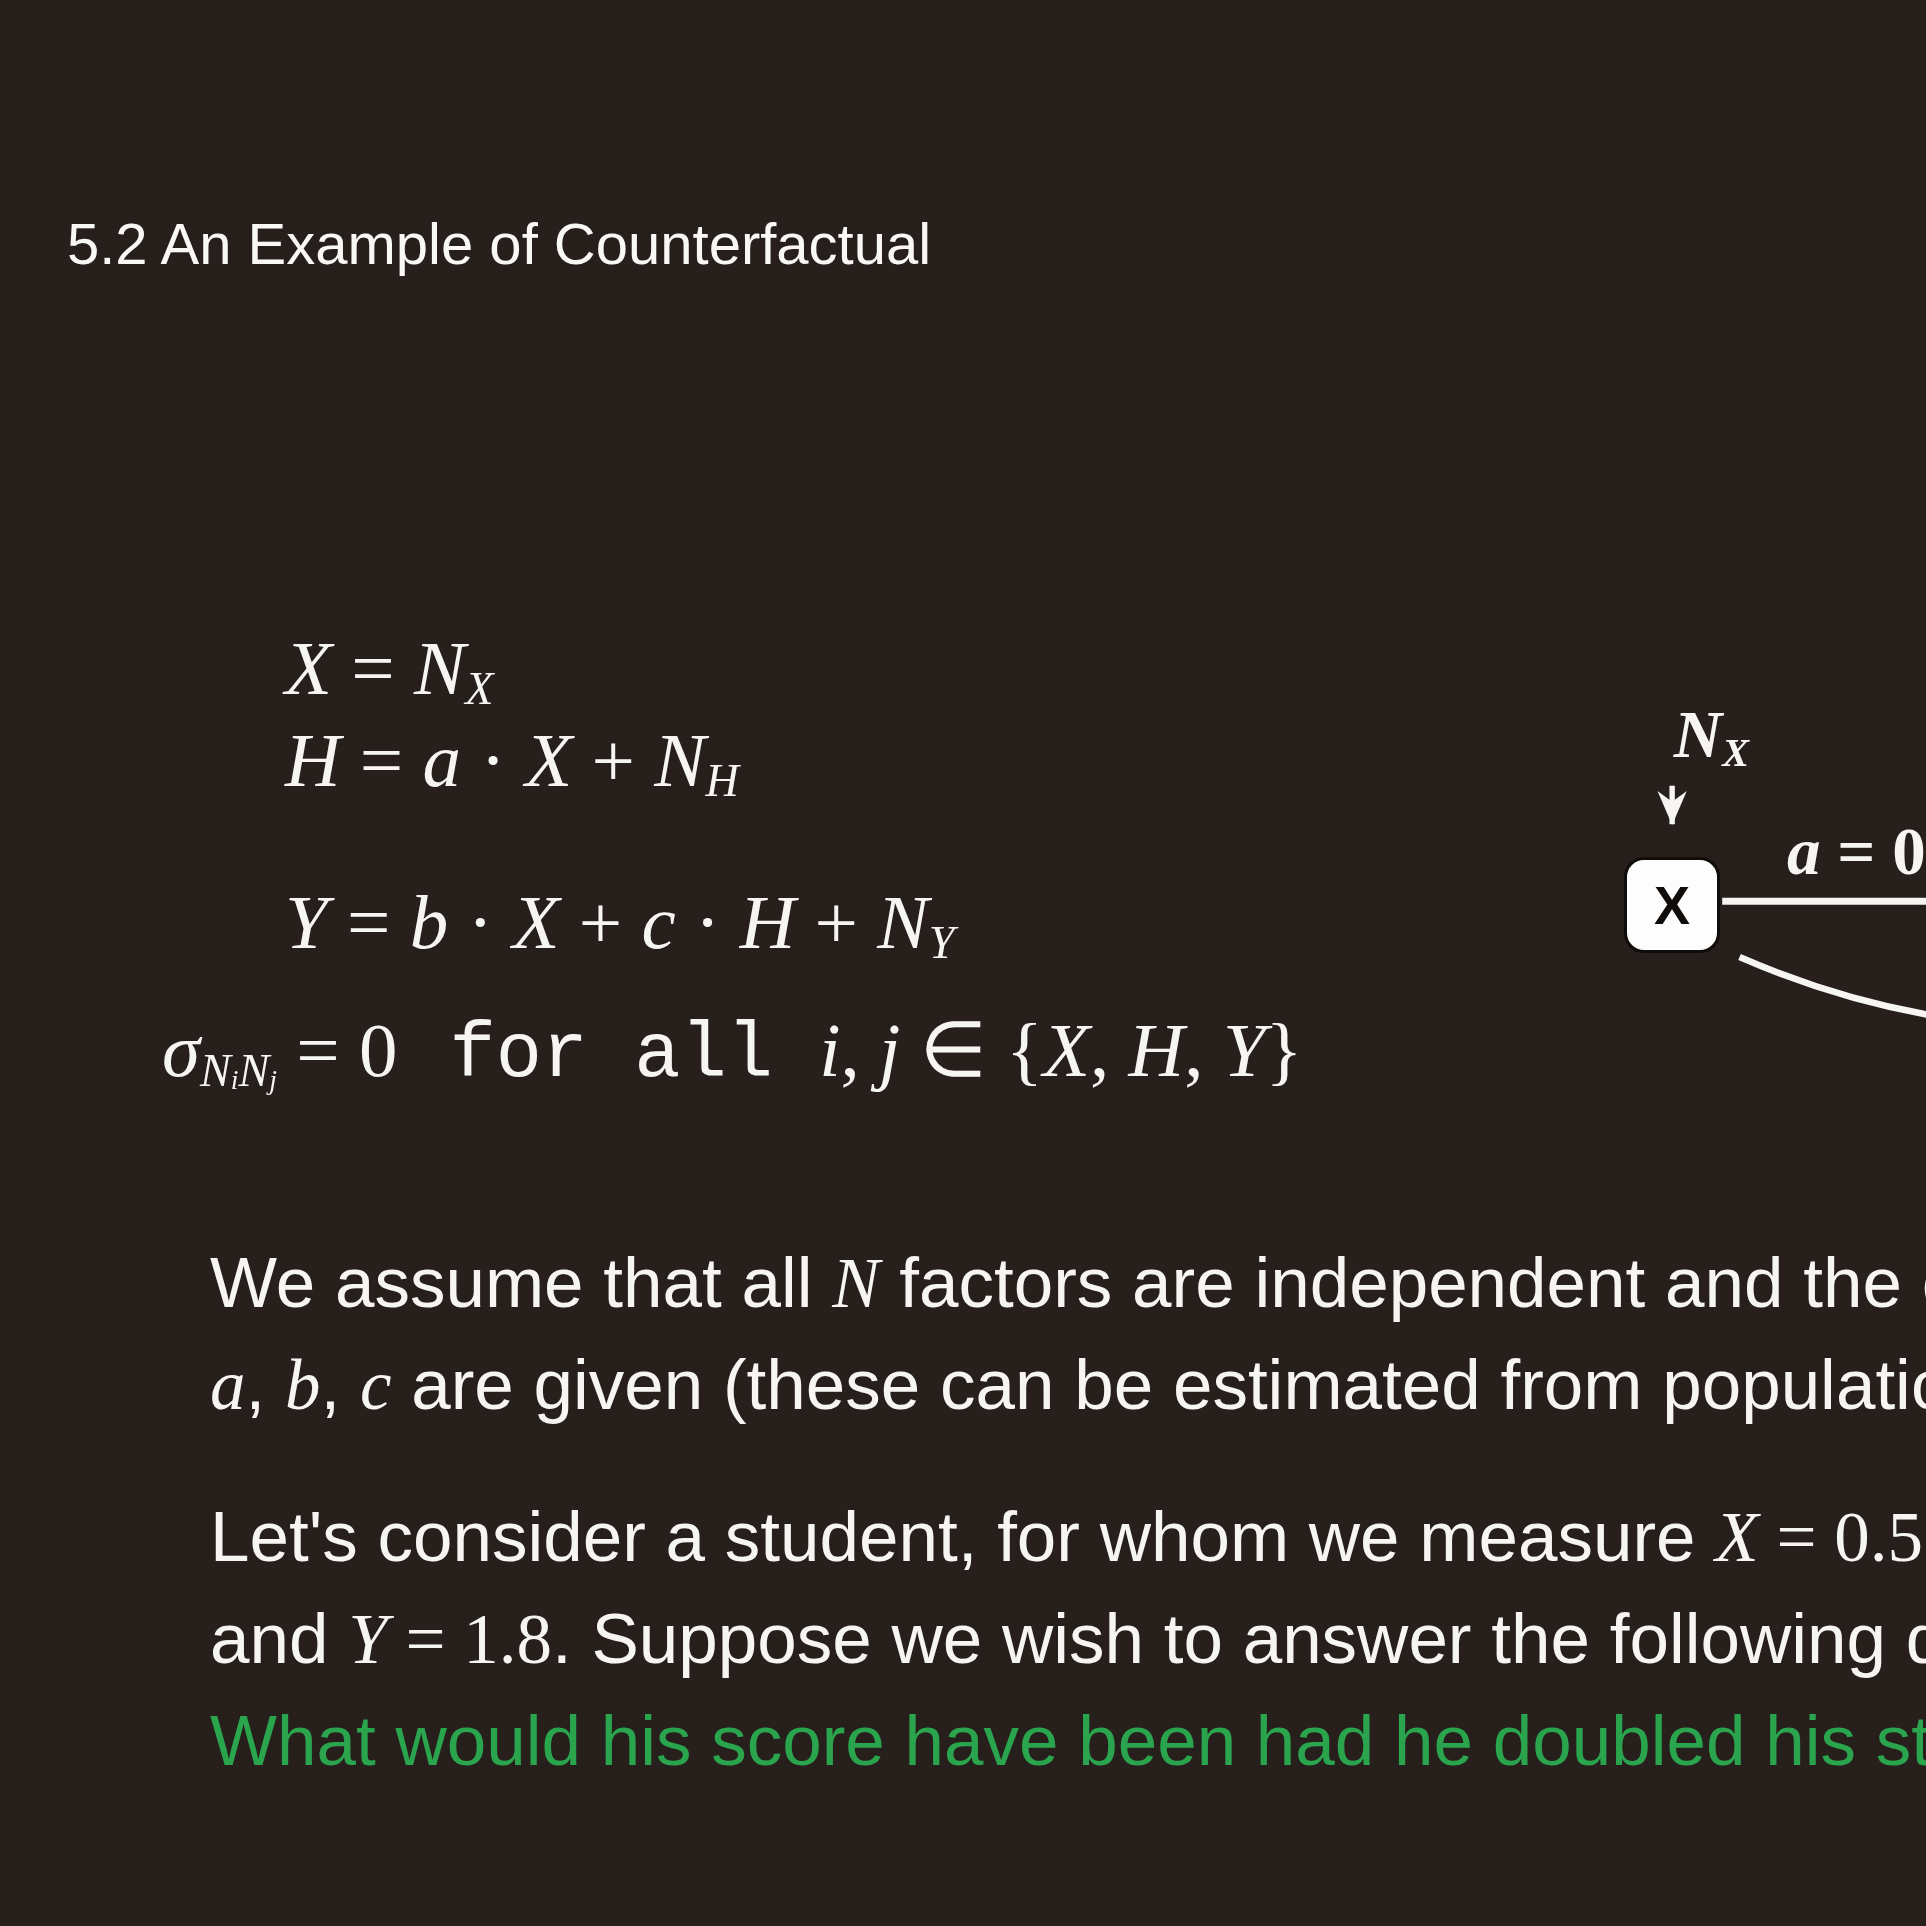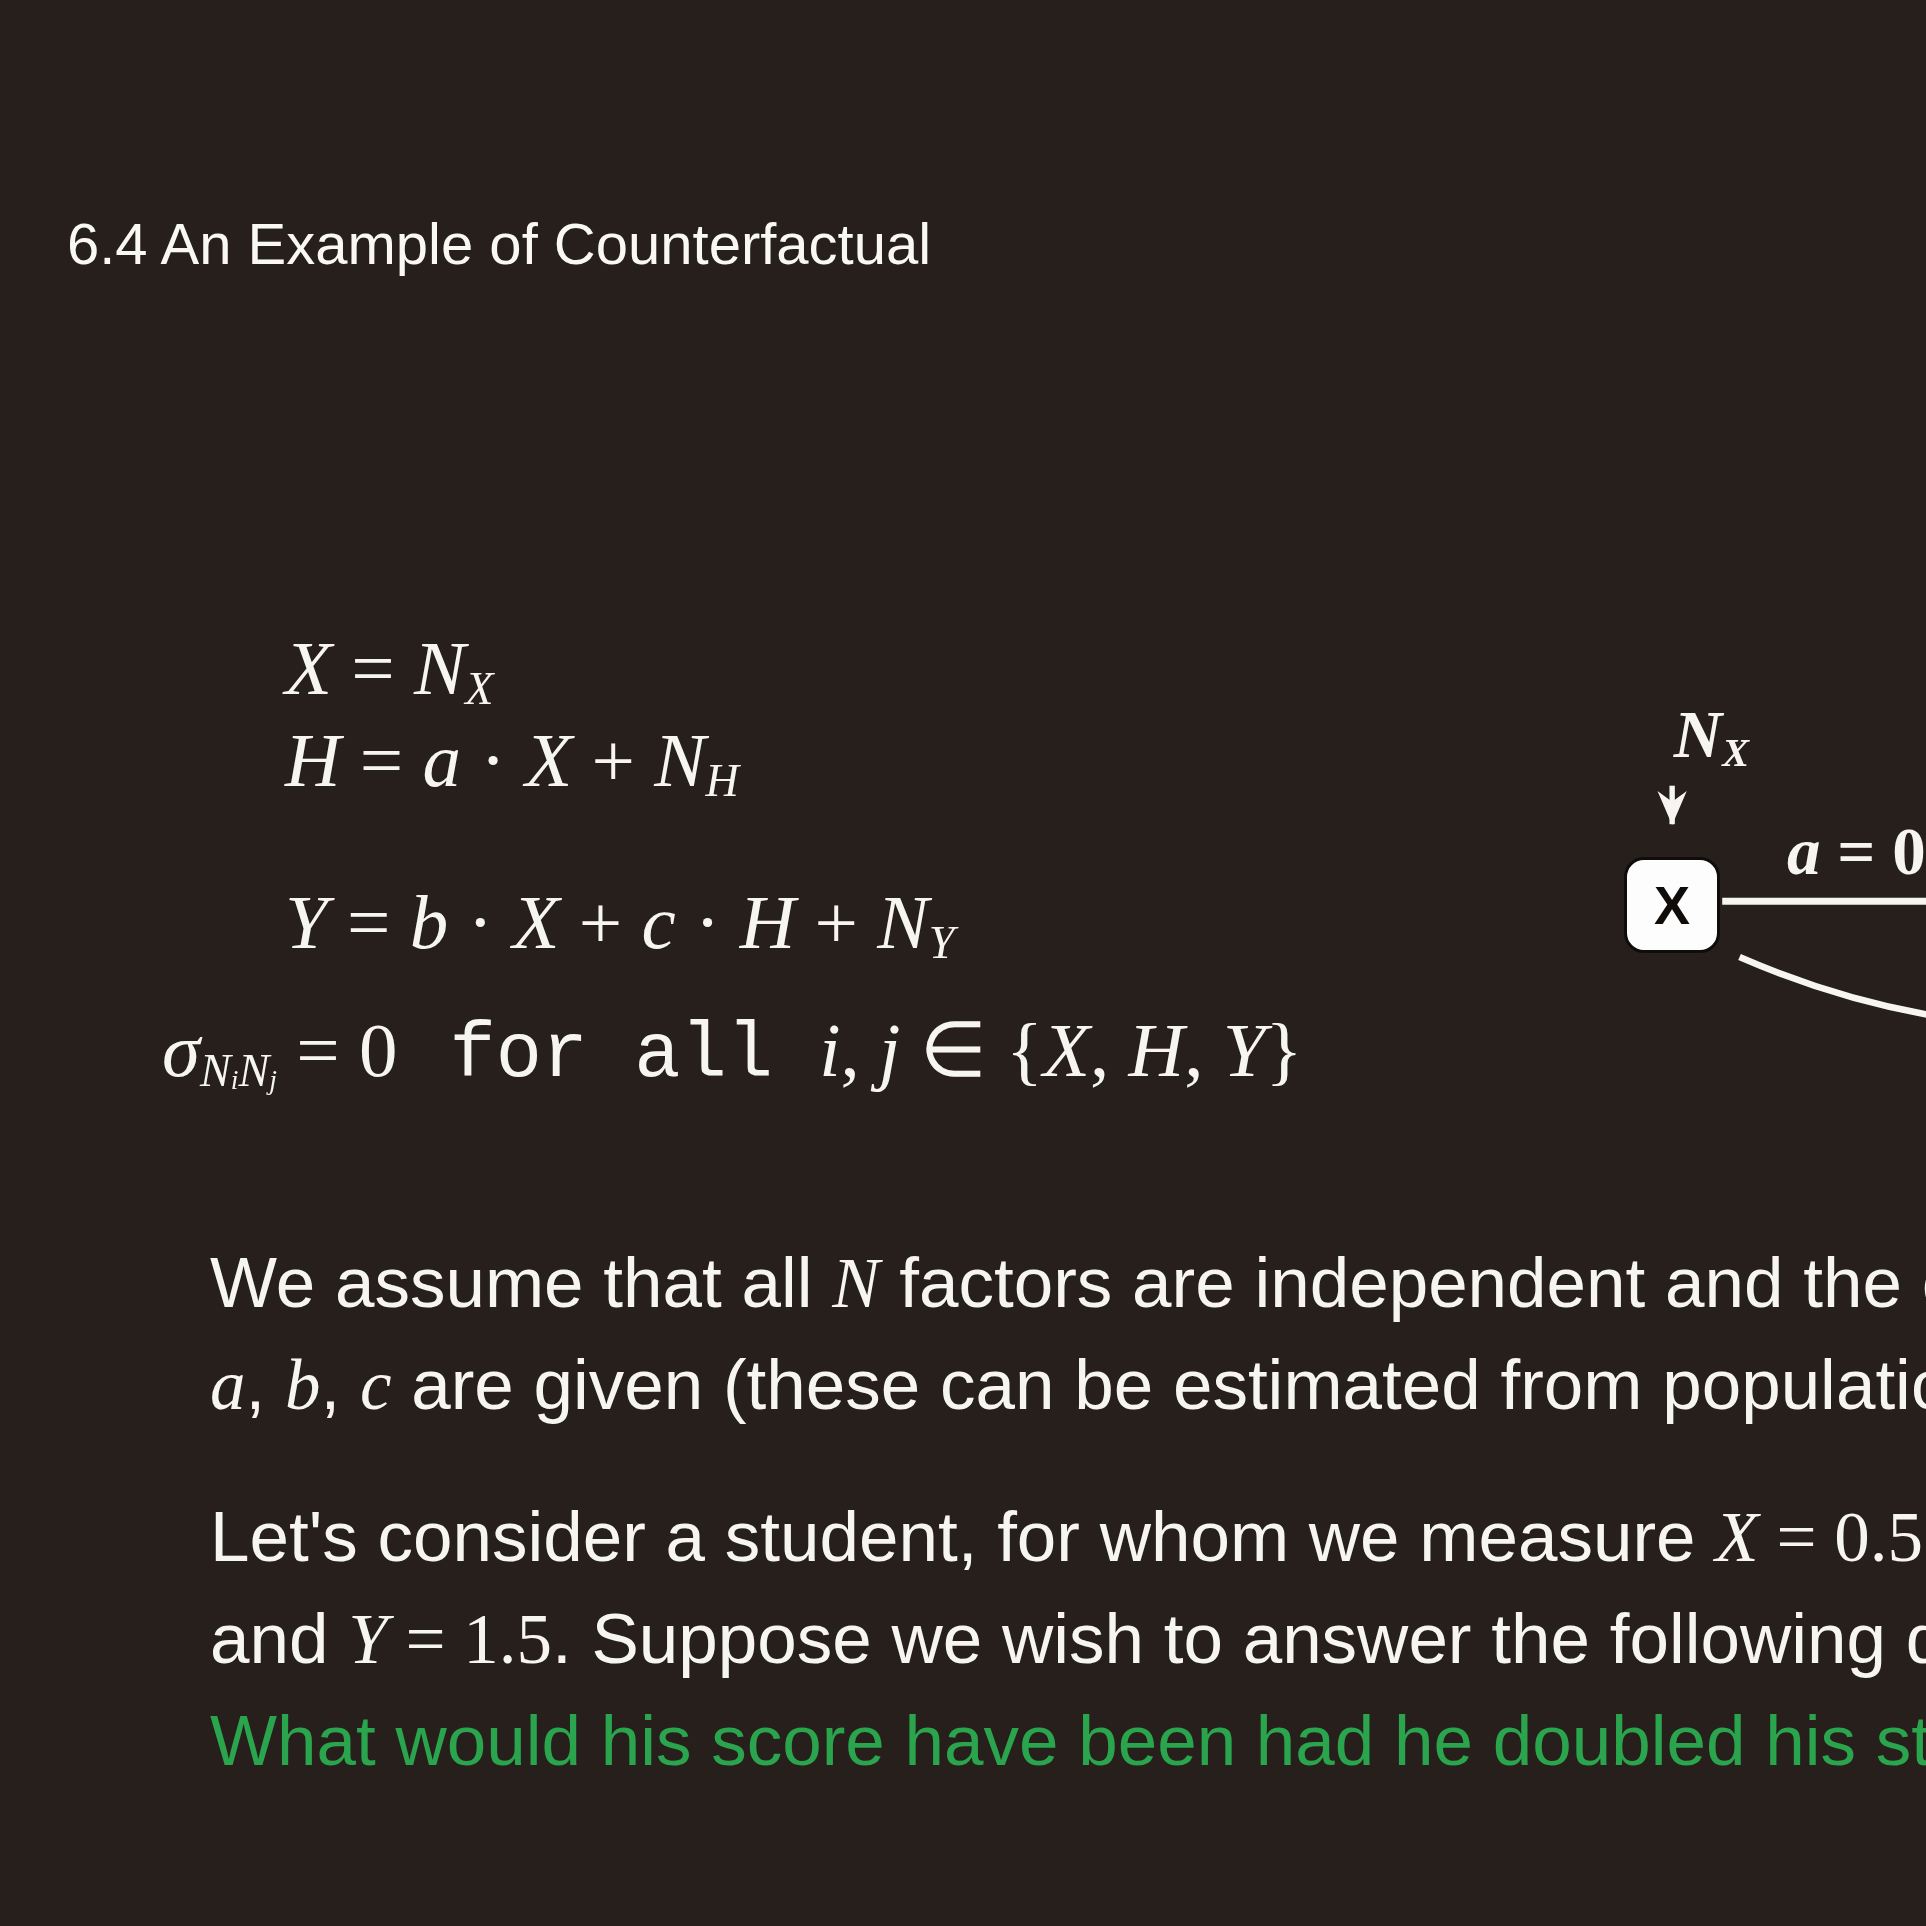--- a/index.html
+++ b/index.html
@@ -47,21 +47,21 @@
     color:#0f0c0a;font-size:54px;font-weight:bold;
   }
   .dlabel{position:absolute;text-align:right;font-size:67px;color:#f7f5f2;
     font-family:"Liberation Serif",serif;white-space:nowrap;}
 </style>
 </head>
 <body>
 
 <div class="slide">
 
-  <div class="abs subtitle">6.4 An Example of Counterfactual</div>
+  <div class="abs subtitle">5.2 An Example of Counterfactual</div>
 
   <div class="abs eq eq1"><span class="seg-i">X</span><span class="seg-m"> = </span><span class="seg-i">N</span><span class="seg-i seg-sub">X</span></div>
   <div class="abs eq eq2"><span class="seg-i">H</span><span class="seg-m"> = </span><span class="seg-i">a</span><span class="seg-m"> · </span><span class="seg-i">X</span><span class="seg-m"> + </span><span class="seg-i">N</span><span class="seg-i seg-sub">H</span></div>
   <div class="abs eq eq3"><span class="seg-i">Y</span><span class="seg-m"> = </span><span class="seg-i">b</span><span class="seg-m"> · </span><span class="seg-i">X</span><span class="seg-m"> + </span><span class="seg-i">c</span><span class="seg-m"> · </span><span class="seg-i">H</span><span class="seg-m"> + </span><span class="seg-i">N</span><span class="seg-i seg-sub">Y</span></div>
   <div class="abs eq eq4"><span class="seg-i">σ</span><span class="seg-i seg-sub">N</span><span class="seg-i seg-sub2">i</span><span class="seg-i seg-sub">N</span><span class="seg-i seg-sub2">j</span><span class="seg-m"> = 0</span><span class="seg-gap"></span><span class="seg-sans">for all </span><span class="seg-i">i</span><span class="seg-m">, </span><span class="seg-i">j</span><span class="seg-m"> ∈ {</span><span class="seg-i">X</span><span class="seg-m">, </span><span class="seg-i">H</span><span class="seg-m">, </span><span class="seg-i">Y</span><span class="seg-m">}</span></div>
 
   <div class="abs diagram">
     <svg class="wires" viewBox="0 0 2560 1300" xmlns="http://www.w3.org/2000/svg">
       <defs>
         <marker id="ah" markerUnits="userSpaceOnUse" markerWidth="95" markerHeight="80" refX="88" refY="40" orient="auto">
@@ -89,18 +89,18 @@
 
     <div class="dlabel" style="left:344px;top:393px;width:270px;"></div>
   </div>
 
   <div class="abs para p1">
     <div><span>We assume that all </span><span class="seg-i">N</span><span> factors are independent and the coefficients</span></div>
     <div><span class="seg-i">a</span><span>, </span><span class="seg-i">b</span><span>, </span><span class="seg-i">c</span><span> are given (these can be estimated from population data).</span></div>
   </div>
   <div class="abs para p2">
     <div><span>Let's consider a student, for whom we measure </span><span class="seg-i">X</span><span class="seg-m"> = 0.5</span></div>
-    <div><span>and </span><span class="seg-i">Y</span><span class="seg-m"> = 1.5</span><span>. Suppose we wish to answer the following query:</span></div>
+    <div><span>and </span><span class="seg-i">Y</span><span class="seg-m"> = 1.8</span><span>. Suppose we wish to answer the following query:</span></div>
     <div class="q-green"><span>What would his score have been had he doubled his study time?</span></div>
   </div>
 
 </div>
 
 
 </body></html>

